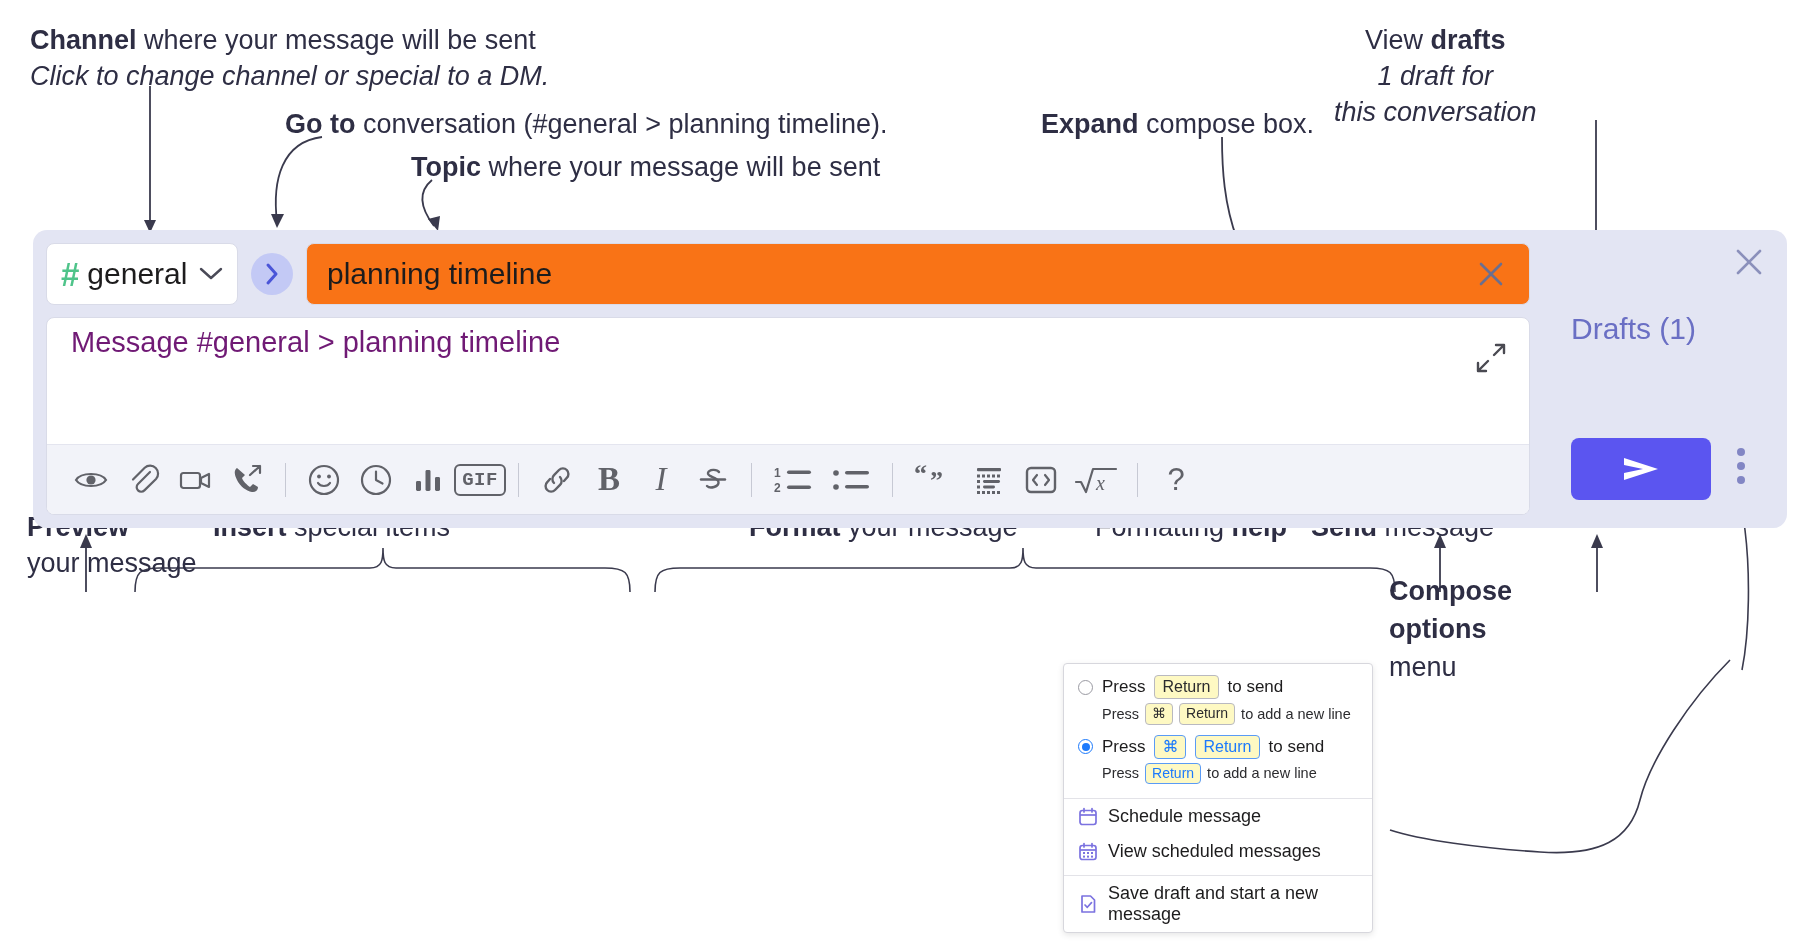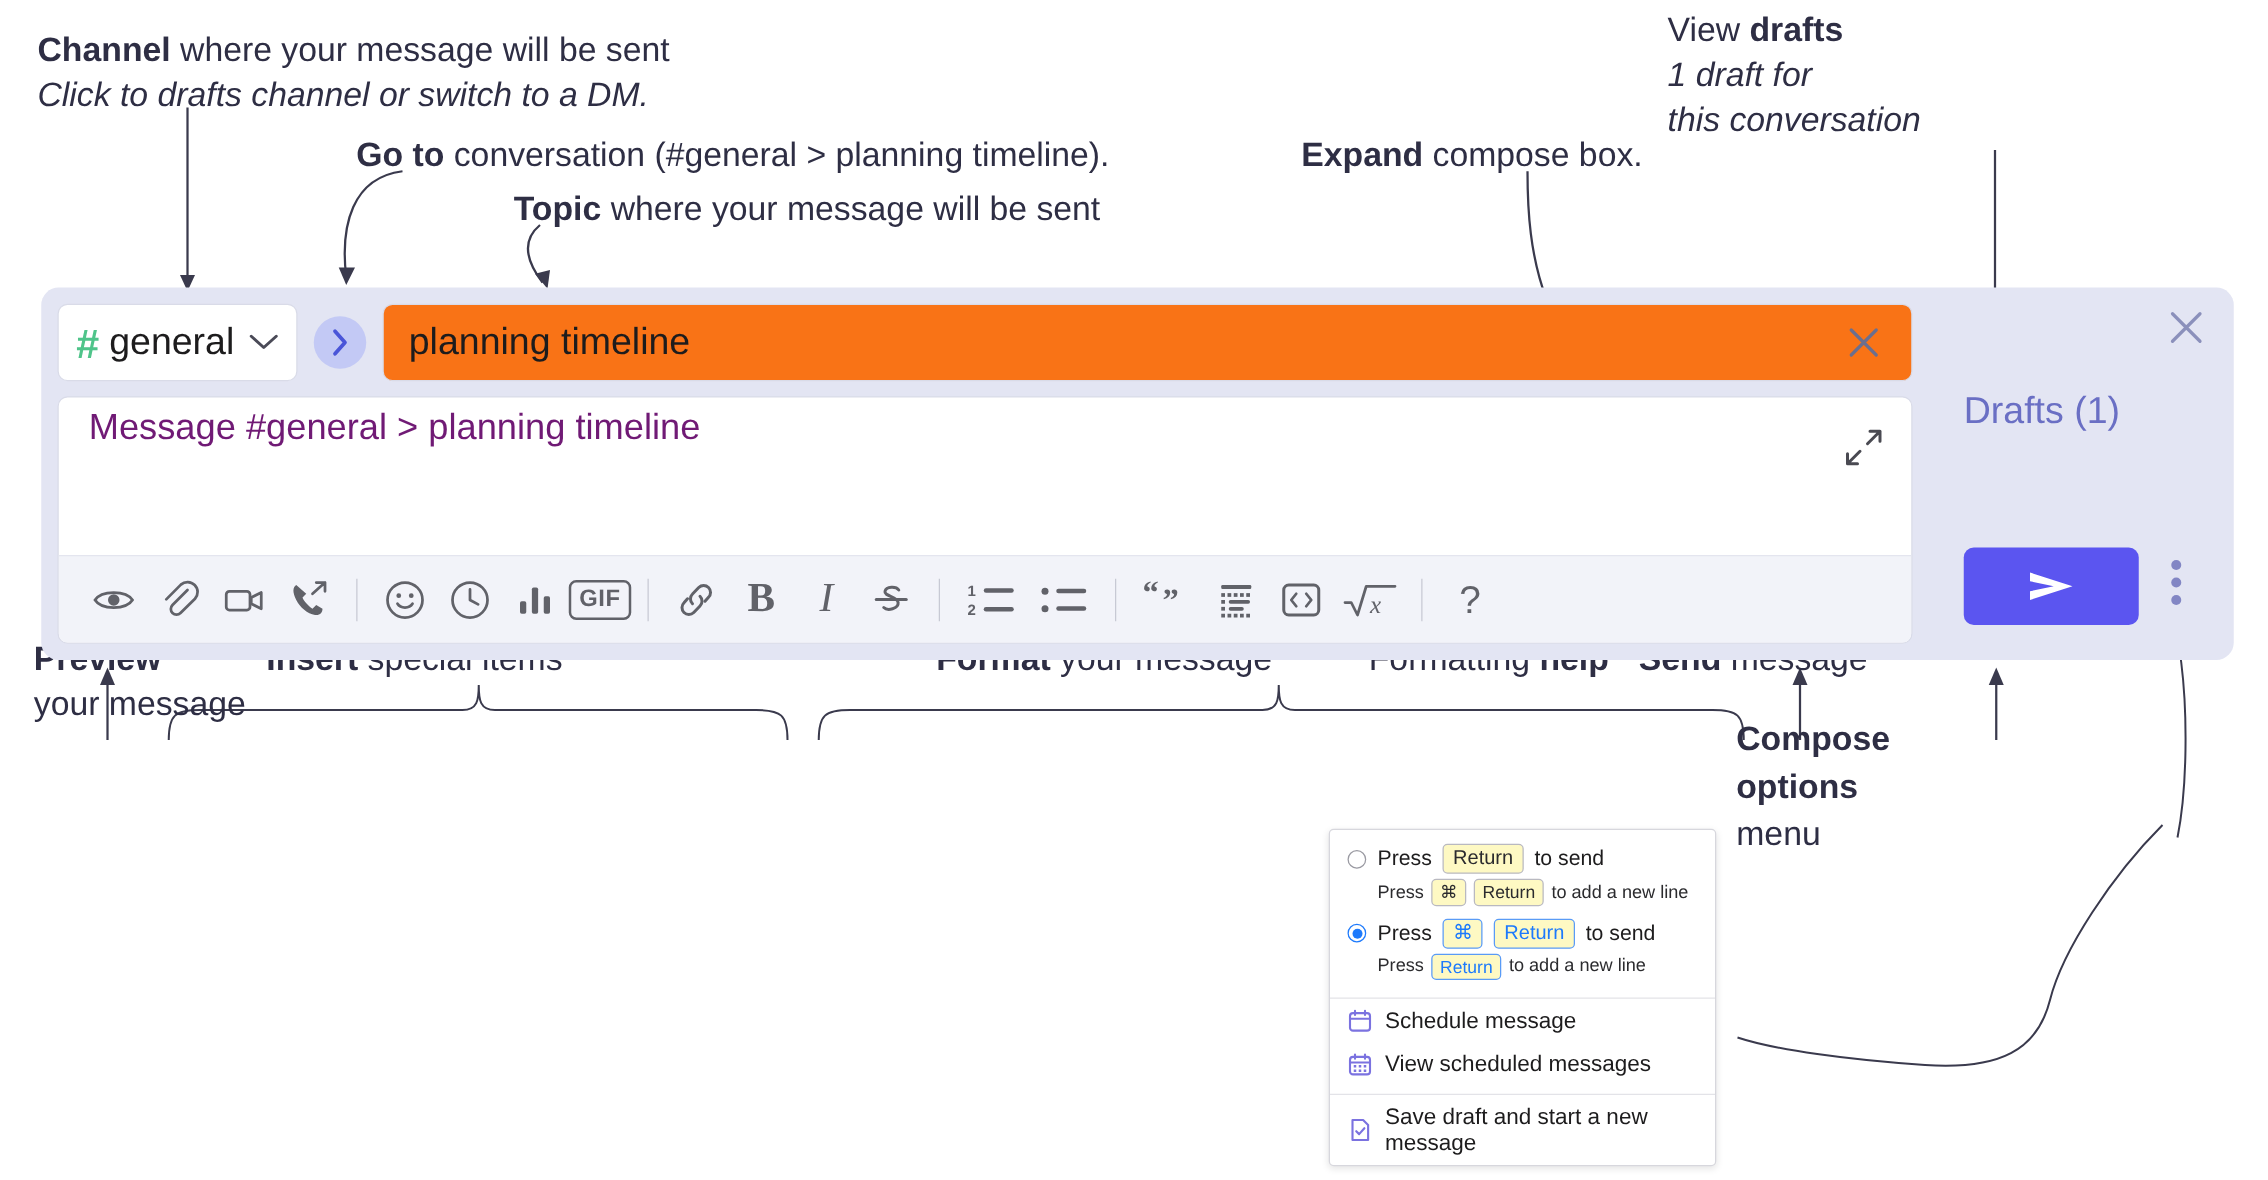--- a/index.html
+++ b/index.html
@@ -99,21 +99,21 @@
   }
   .tb {
     width: 52px; height: 52px;
     display: flex; align-items: center; justify-content: center;
     color: #616269;
   }
   .tb-sep { width: 1px; height: 34px; background: #c7c9d4; margin: 0 12px; }
   .gifbox {
     border: 2.5px solid #616269; border-radius: 6px;
     font-size: 19px; font-weight: 700; color: #616269;
-    padding: 3px 6px; letter-spacing: .5px;
+    padding: 3px 6px; letter-spacing: .5px; font-family: Liberation Mono, monospace;
   }
   .bold-g { font-size: 33px; font-weight: 700; color: #616269; font-family: "Liberation Serif", serif; }
   .ital-g { font-size: 33px; font-style: italic; color: #616269; font-family: "Liberation Serif", serif; }
   .help-g { font-size: 31px; color: #616269; }
 
   
   .right-panel {
     position: absolute; right: 0; top: 0;
     width: 257px; height: 298px;
   }
@@ -215,36 +215,36 @@
 
       <path d="M1730 660 C 1690 700, 1650 760, 1640 800 C 1630 840, 1600 856, 1540 852 C 1480 848, 1420 840, 1390 830" stroke-width="1.6"></path>
       <path d="M1742 666 C 1748 640, 1750 600, 1745 560 C 1740 520, 1730 500, 1748 492" stroke="none"></path>
       <path d="M1742 670 C 1750 630, 1750 570, 1745 530 C 1742 508, 1740 500, 1746 494" stroke-width="1.6"></path>
       <path d="M1745 500 L1752 492 L1740 488 Z" fill="#3a3a4d" stroke="none"></path>
     </g>
   </svg>
 
   <div class="anno" style="left:30px; top:22px;">
     <div><b>Channel</b><span> where your message will be sent</span></div>
-    <div><i>Click to drafts channel or switch to a DM.</i></div>
+    <div><i>Click to change channel or special to a DM.</i></div>
   </div>
 
   <div class="anno" style="left:285px; top:106px;">
     <b>Go to</b><span> conversation (#general &gt; planning timeline).</span>
   </div>
 
   <div class="anno" style="left:411px; top:149px;">
     <b>Topic</b><span> where your message will be sent</span>
   </div>
 
   <div class="anno" style="left:1041px; top:106px;">
     <b>Expand</b><span> compose box.</span>
   </div>
 
-  <div class="anno" style="left:1334px; top:6px;">
+  <div class="anno" style="left:1334px; top:22px;text-align:center;">
     <div><span>View </span><b>drafts</b></div>
     <div><i>1 draft for</i></div>
     <div><i>this conversation</i></div>
   </div>
 
   <div class="anno" style="left:27px; top:509px;">
     <div><b>Preview</b></div>
     <div><span>your message</span></div>
   </div>
 

